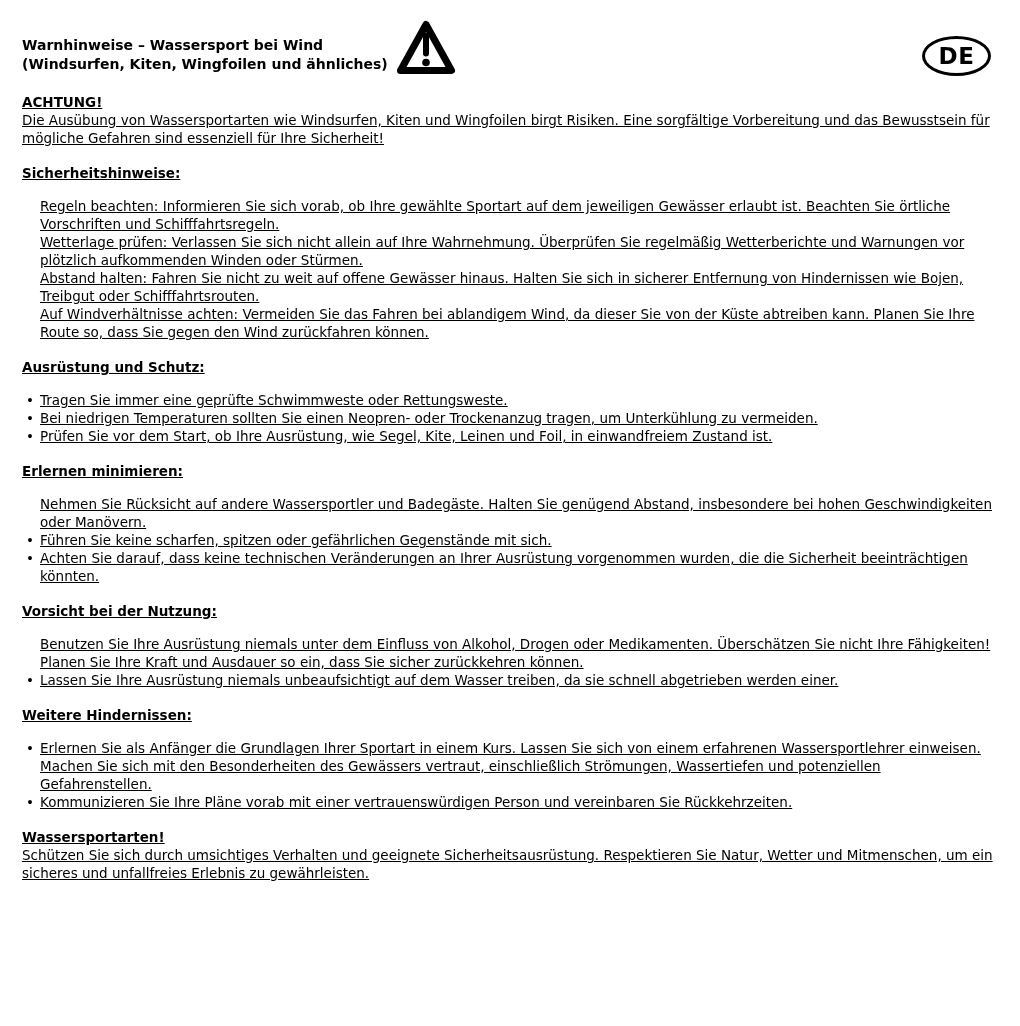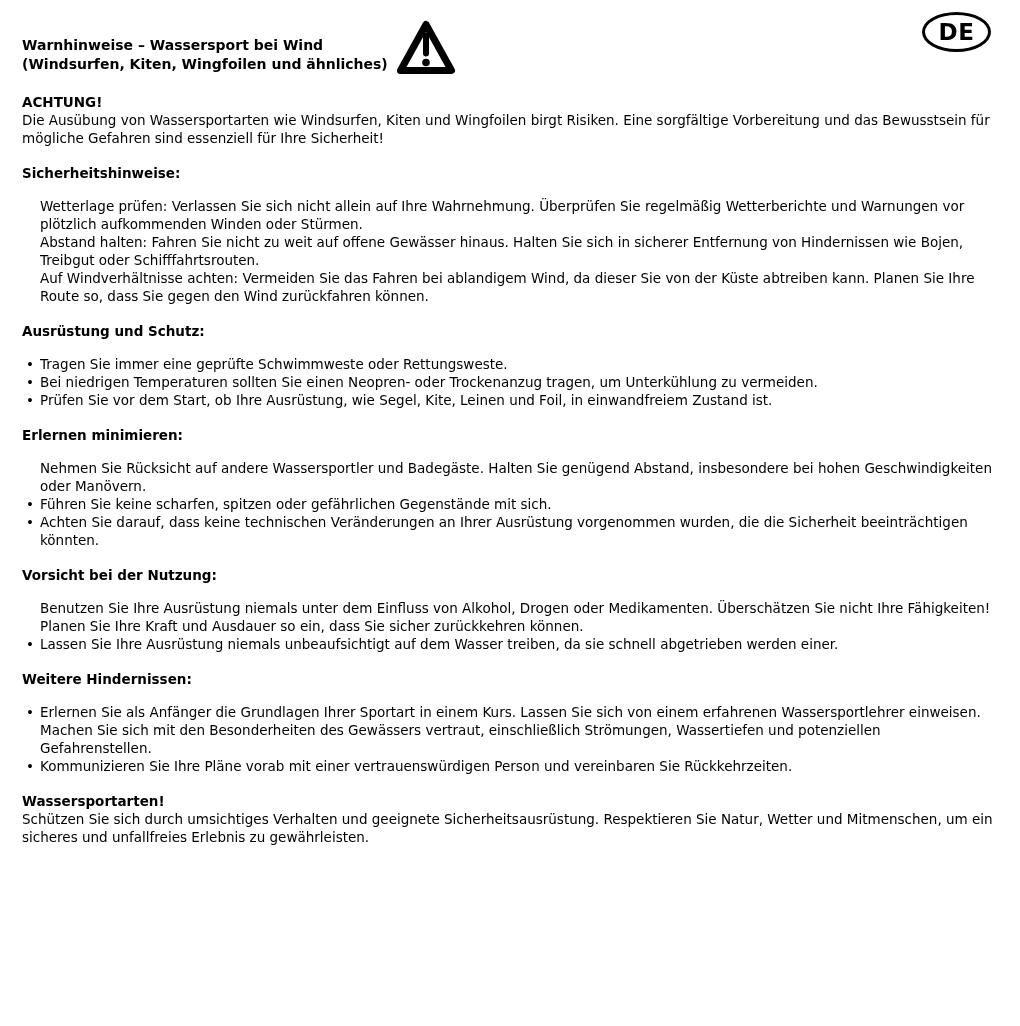--- a/index.html
+++ b/index.html
@@ -10,28 +10,28 @@
     font-family: "DejaVu Sans", "Liberation Sans", sans-serif;
     font-size: 13.5px; line-height: 18px;
     overflow: hidden;
   }
   .page { position: relative; width: 1020px; height: 1026px; padding: 36px 25px 16px 22px; }
 
   .header { display: flex; align-items: flex-start; }
   .title-block { font-weight: bold; font-size: 14px; line-height: 18.5px; }
   .tri { margin-left: 7px; margin-top: -17px; line-height: 0; }
   .badge {
-    position: absolute; top: 12px; right: 29px;
+    position: absolute; top: 36px; right: 29px;
     width: 69px; height: 40px;
     border: 3.5px solid #000; border-radius: 50%;
     display: flex; align-items: center; justify-content: center;
     font-weight: bold; font-size: 23px; letter-spacing: 0.5px;
   }
 
-  main { display: block; }
+  main { display: block; text-decoration: underline; }
   .sec { margin: 0; }
   .sec-h {
     font-size: 13.5px; line-height: 18px;
     font-weight: bold; margin: 17px 0 0 0;
   }
   .sec:first-child .sec-h { margin-top: 16px; }
   .sec-p { margin: 0; }
   .sec-list { list-style: none; margin: 15px 0 0 0; padding: 0; }
   .sec-li { position: relative; padding-left: 18px; margin: 0; }
   .bullet-marker { position: absolute; left: 4px; top: 0; }
@@ -60,20 +60,24 @@
 
   <main id="sections">
     <section class="sec">
       <h2 class="sec-h">ACHTUNG!</h2>
     <p class="sec-p">Die Ausübung von Wassersportarten wie Windsurfen, Kiten und Wingfoilen birgt Risiken. Eine sorgfältige Vorbereitung und das Bewusstsein für mögliche Gefahren sind essenziell für Ihre Sicherheit!</p>
       </section>
 
     <section class="sec">
       <h2 class="sec-h">Sicherheitshinweise:</h2>
     <ul class="sec-list">
+    <li class="sec-li">
+      <span class="bullet-marker"></span>
+      <span>Regeln beachten: Informieren Sie sich vorab, ob Ihre gewählte Sportart auf dem jeweiligen Gewässer erlaubt ist. Beachten Sie örtliche Vorschriften und Schifffahrtsregeln.</span>
+    </li>
 
     <li class="sec-li">
       <span class="bullet-marker"></span>
       <span>Wetterlage prüfen: Verlassen Sie sich nicht allein auf Ihre Wahrnehmung. Überprüfen Sie regelmäßig Wetterberichte und Warnungen vor plötzlich aufkommenden Winden oder Stürmen.</span>
     </li>
 
     <li class="sec-li">
       <span class="bullet-marker"></span>
       <span>Abstand halten: Fahren Sie nicht zu weit auf offene Gewässer hinaus. Halten Sie sich in sicherer Entfernung von Hindernissen wie Bojen, Treibgut oder Schifffahrtsrouten.</span>
     </li>

